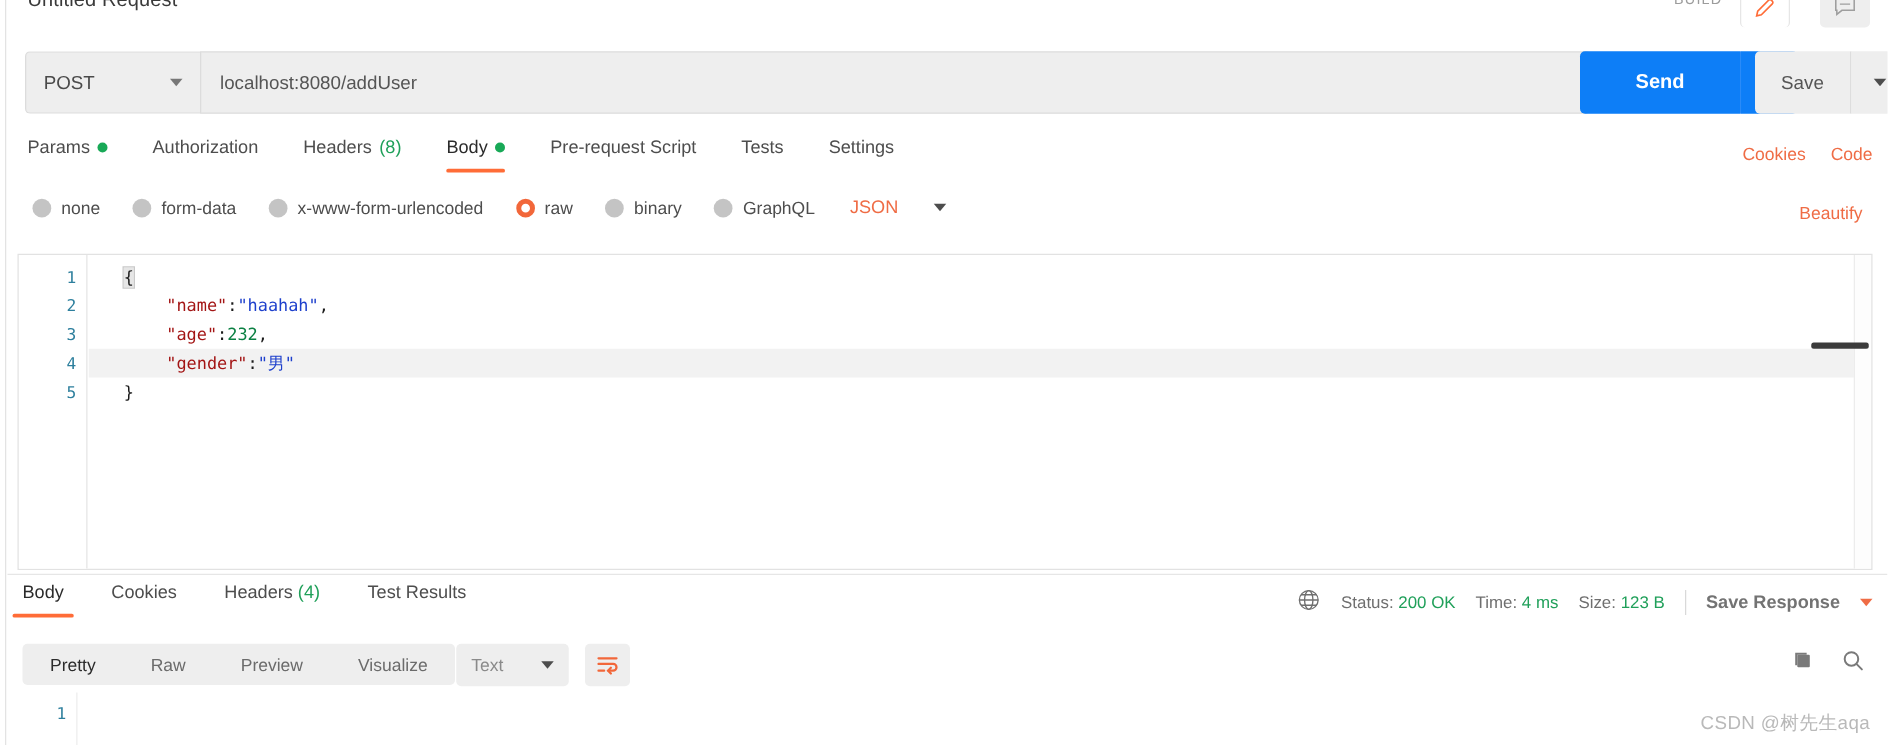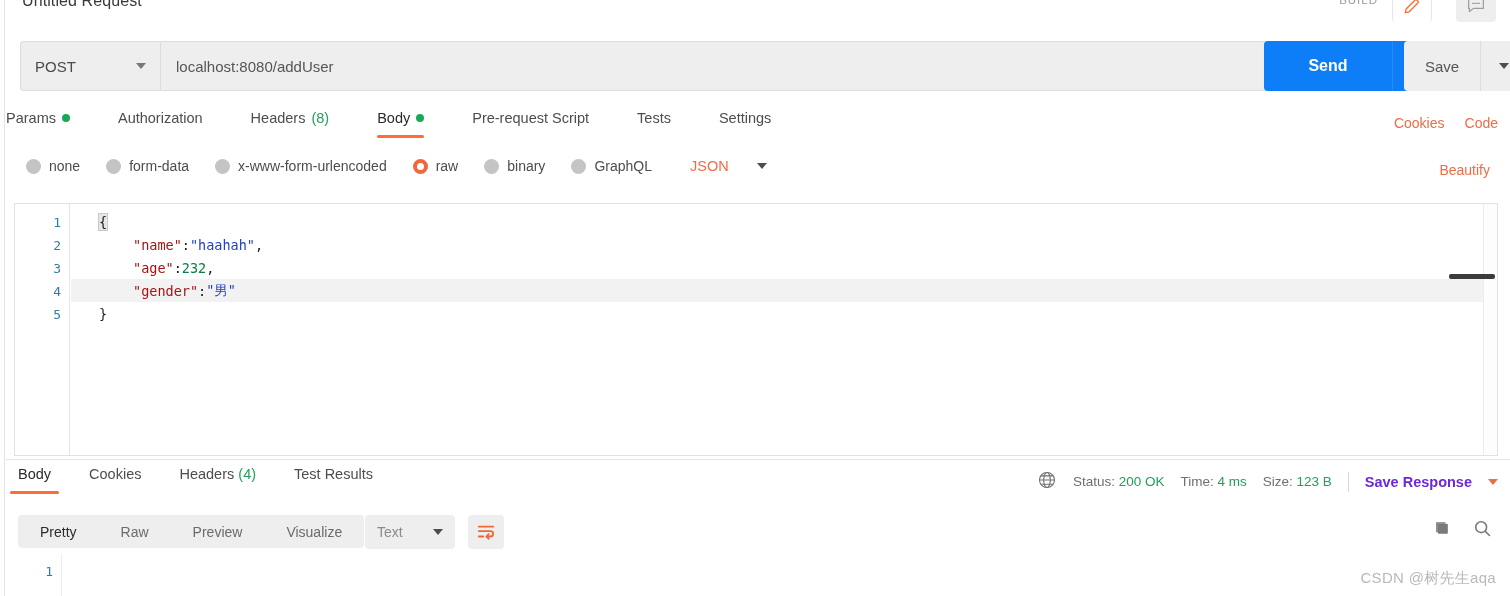--- a/index.html
+++ b/index.html
@@ -78,21 +78,21 @@
     border-left: 1px solid #dddddd;
   }
   .caret {
     width: 0; height: 0; border-left: 5px solid transparent;
     border-right: 5px solid transparent; border-top: 6px solid #777;
   }
   .caret.white { border-top-color: #ffffff; }
   .caret.dark { border-top-color: #4d4d4d; }
 
   
-  .req-tabs { position: absolute; left: 6px; top: 110px; display: flex; align-items: flex-start; gap: 12px; }
+  .req-tabs { position: absolute; left: 22px; top: 110px; display: flex; align-items: flex-start; }
   .req-tab {
     position: relative; margin-right: 36px; padding-bottom: 12px;
     color: #4d4d4d; font-size: 14.5px; white-space: nowrap;
     display: flex; align-items: center; gap: 6px;
   }
   .req-tab.active { color: #2b2b2b; }
   .req-tab.active::after {
     content: ""; position: absolute; left: 0; right: 0; bottom: 0;
     height: 3px; background: #ff6c37; border-radius: 2px;
   }
@@ -107,21 +107,21 @@
   .body-modes { position: absolute; left: 26px; top: 158px; display: flex; align-items: center; }
   .mode {
     display: flex; align-items: center; gap: 8px; margin-right: 26px;
     color: #4d4d4d; font-size: 14px; white-space: nowrap;
   }
   .radio {
     width: 15px; height: 15px; border-radius: 50%; background: #c4c4c4;
     display: inline-block; position: relative; flex: none;
   }
   .radio.checked { background: #ffffff; border: 4px solid #f2673a; width:15px; height:15px;}
-  .json-select { display: flex; align-items: center; gap: 28px; margin-left: 12px; }
+  .json-select { display: flex; align-items: center; gap: 28px; margin-left: 2px; }
   .json-label { color: #ef6c45; font-size: 14.5px; }
   .beautify { position: absolute; right: 20px; top: 162px; color: #ef6c45; font-size: 14px; }
 
   
   .editor {
     position: absolute; left: 14px; top: 203px; width: 1484px; height: 253px;
     background: #ffffff; border: 1px solid #e2e2e2; overflow: hidden;
   }
   .gutter {
     position: absolute; left: 0; top: 0; width: 55px; height: 100%;
@@ -165,21 +165,21 @@
   .resp-tab.active::after {
     content: ""; position: absolute; left: 0; right: 0; bottom: 0;
     height: 3px; background: #ff6c37; border-radius: 2px;
   }
   .resp-status {
     position: absolute; right: 12px; top: 470px;
     display: flex; align-items: center; gap: 16px; font-size: 13.5px; color: #6f6f6f;
   }
   .stat-val { color: #20a05a; }
   .status-sep { width: 1px; height: 20px; background: #d9d9d9; }
-  .save-resp { color: #6d28d9; font-weight: bold; font-size: 14.5px; }
+  .save-resp { color: #737373; font-weight: bold; font-size: 14.5px; }
 
   
   .view-group {
     position: absolute; left: 18px; top: 515px; height: 33px;
     background: #eeeeee; border-radius: 4px; display: flex; align-items: center;
   }
   .view-btn { padding: 0 22px; font-size: 14px; color: #6b6b6b; line-height: 34px; }
   .view-btn.active { color: #2b2b2b; }
   .type-select {
     position: absolute; left: 365px; top: 515px; width: 90px; height: 34px;

